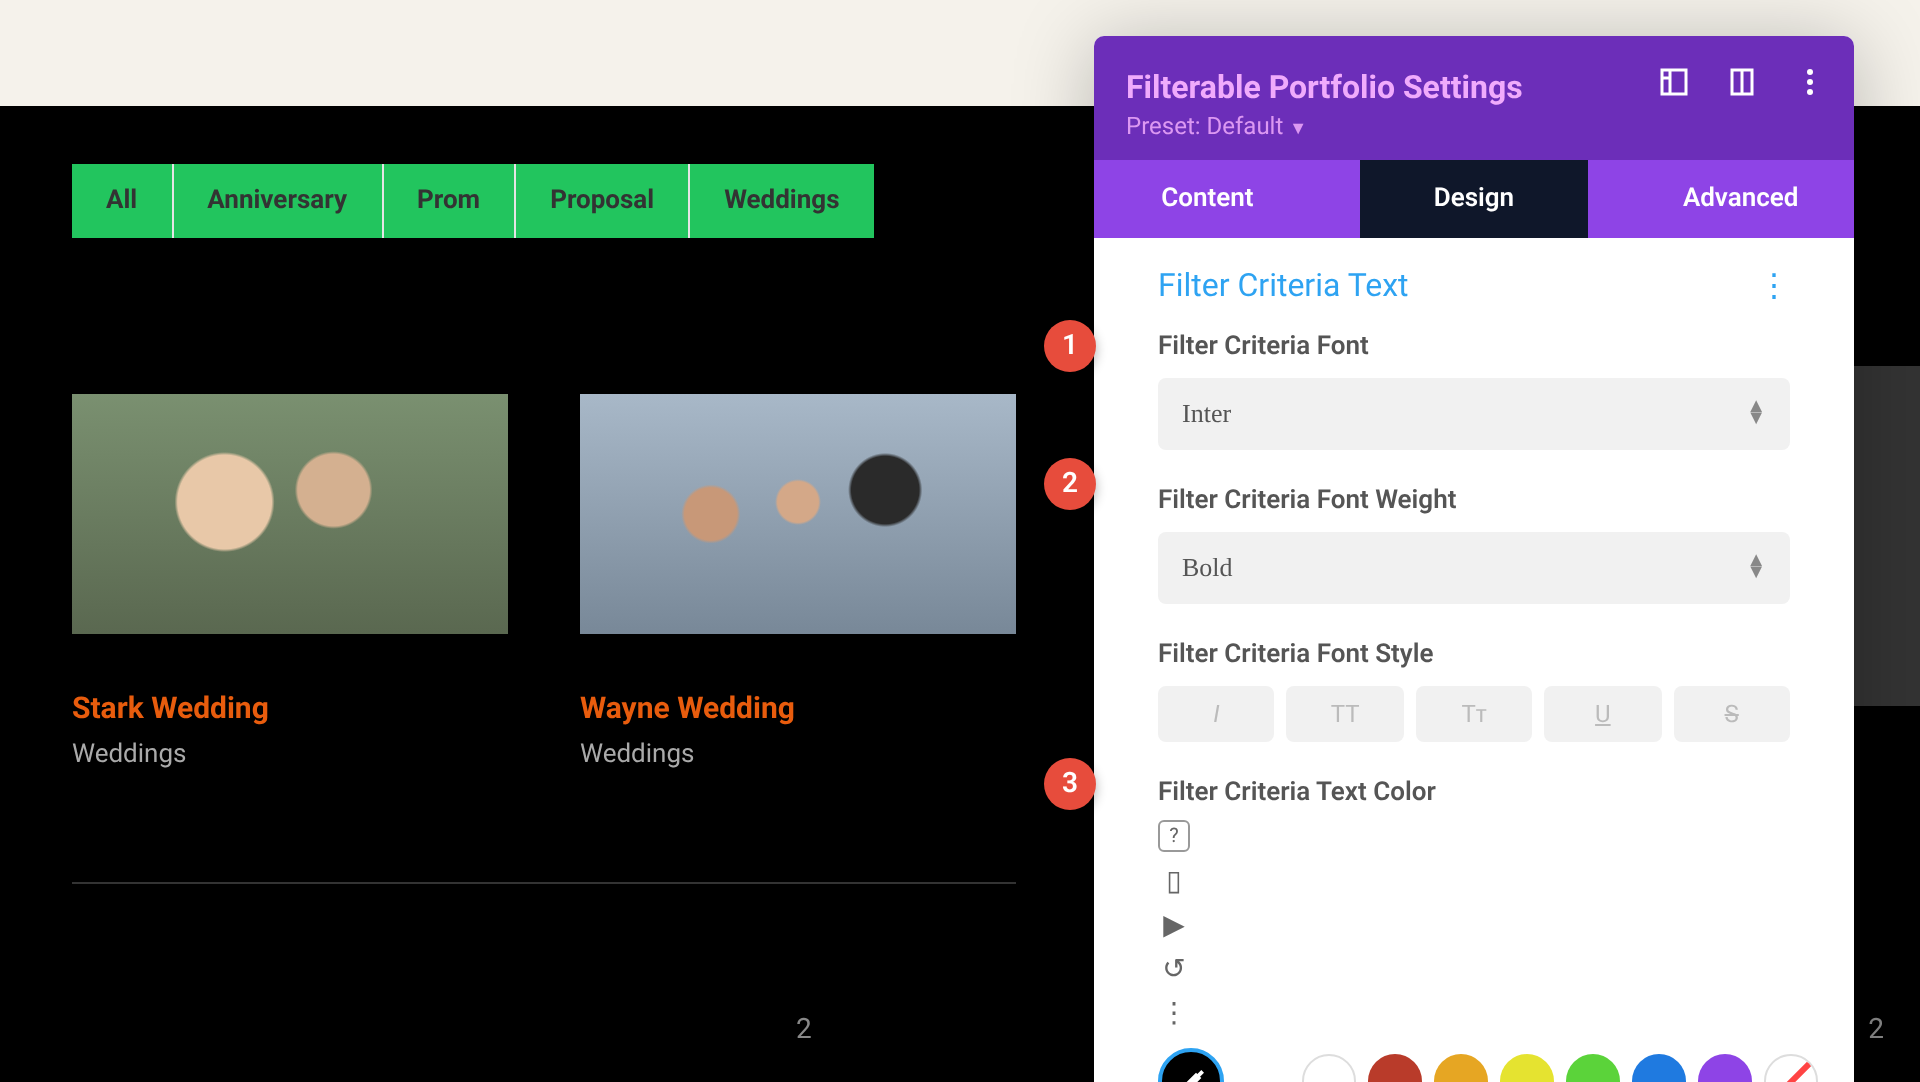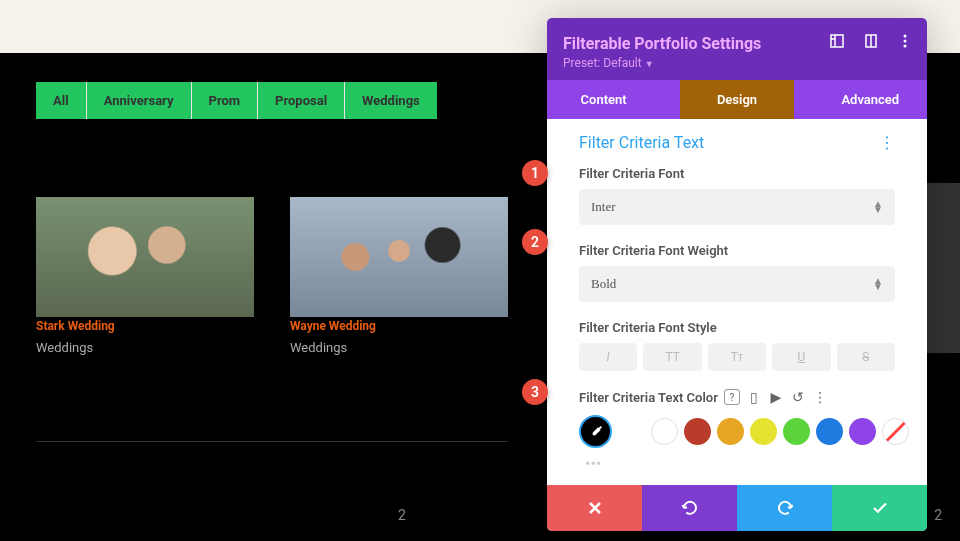--- a/index.html
+++ b/index.html
@@ -9,53 +9,53 @@
   
   .filter-tabs { position: absolute; left: 36px; top: 29px; display: flex; background: #22c55e; }
   .filter-tab { padding: 11px 17px; font-size: 13px; font-weight: 700; color: #333; border-right: 1px solid #e5e5e5; cursor: pointer; }
   .filter-tab:last-child { border-right: none; }
   
   .portfolio-grid { position: absolute; left: 36px; top: 144px; display: flex; gap: 36px; }
   .portfolio-item { width: 218px; }
   .portfolio-img { width: 218px; height: 120px; background: linear-gradient(135deg, #8aa37e 0%, #d4c4a8 50%, #4a5568 100%); position: relative; overflow: hidden; }
   .portfolio-img.img1::before { content: ""; position: absolute; inset: 0; background: radial-gradient(circle at 35% 45%, #e8c8a8 15%, transparent 16%), radial-gradient(circle at 60% 40%, #d4b090 12%, transparent 13%), linear-gradient(180deg, #7a9070 0%, #5a6850 100%); }
   .portfolio-img.img2::before { content: ""; position: absolute; inset: 0; background: radial-gradient(circle at 30% 50%, #c89878 8%, transparent 9%), radial-gradient(circle at 50% 45%, #d4a888 8%, transparent 9%), radial-gradient(circle at 70% 40%, #2a2a2a 10%, transparent 11%), linear-gradient(180deg, #a8b8c8 0%, #788898 100%); }
-  .portfolio-title { margin-top: 2px; font-size: 12px; font-weight: 700; color: #e85c0d; }
+  .portfolio-title { margin-top: 28px; font-size: 15px; font-weight: 700; color: #e85c0d; }
   .portfolio-cat { margin-top: 7px; font-size: 13px; color: #aaa; }
   
   .divider { position: absolute; left: 36px; top: 388px; width: 472px; height: 1px; background: #333; }
   .page-num { position: absolute; left: 398px; bottom: 18px; color: #888; font-size: 14px; }
   .page-num2 { position: absolute; right: 18px; bottom: 18px; color: #888; font-size: 14px; }
   
   .side-partial { position: absolute; right: 0; top: 130px; width: 36px; height: 170px; background: #333; }
   
   .settings-panel { position: absolute; left: 547px; top: 18px; width: 380px; background: #fff; border-radius: 5px; box-shadow: 0 4px 40px rgba(0,0,0,0.25); overflow: hidden; }
   
   .panel-header { background: #6c2eb9; padding: 16px 16px 10px; color: #f0abfc; }
   .panel-title { font-size: 16px; font-weight: 700; }
   .panel-preset { font-size: 12px; opacity: 0.85; margin-top: 3px; }
   .panel-header-icons { position: absolute; top: 15px; right: 14px; display: flex; gap: 18px; }
   .hicon { width: 16px; height: 16px; display: flex; align-items: center; justify-content: center; cursor: pointer; }
   
   .panel-tabs { background: #8e44e6; display: flex; gap: 20px; }
   .ptab { flex: 1; padding: 12px 0; text-align: center; font-size: 13px; font-weight: 600; color: #fff; cursor: pointer; }
-  .ptab.active { background: #a16207; }
+  .ptab.active { background: #0f172a; }
   
   .panel-body { padding: 14px 32px 8px; }
   .section-title { color: #2ea3f2; font-size: 16px; font-weight: 400; margin-bottom: 14px; display: flex; justify-content: space-between; align-items: center; }
   .section-dots { color: #2ea3f2; cursor: pointer; }
   
   .field-label { font-size: 13px; font-weight: 600; color: #555; margin-bottom: 8px; margin-top: 4px; }
   .select-box { background: #f1f1f1; border-radius: 4px; padding: 10px 12px; font-size: 13px; color: #555; display: flex; justify-content: space-between; align-items: center; margin-bottom: 18px; cursor: pointer; font-family: Liberation Serif, serif; }
   .select-arrows { font-size: 10px; color: #888; line-height: 0.6; }
   
   .style-btns { display: flex; gap: 6px; margin-bottom: 18px; }
   .style-btn { flex: 1; background: #f1f1f1; border-radius: 4px; padding: 7px 0; text-align: center; font-size: 12px; color: #bbb; cursor: pointer; }
   
-  .color-label-row { display: flex; align-items: center; gap: 6px; margin-bottom: 10px; }
+  .color-label-row { display: flex; gap: 6px; margin-bottom: 10px; flex-direction: column; }
   .mini-icon { width: 16px; height: 16px; border: 1px solid #999; border-radius: 3px; display: flex; align-items: center; justify-content: center; font-size: 10px; color: #666; cursor: pointer; }
   .mini-icon.nob { border: none; font-size: 14px; }
   
   .swatches { display: flex; gap: 6px; align-items: center; margin-bottom: 6px; }
   .swatch { width: 27px; height: 27px; border-radius: 50%; cursor: pointer; flex-shrink: 0; }
   .swatch.picker { background: #000; border: 2px solid #2ea3f2; width: 33px; height: 33px; display: flex; align-items: center; justify-content: center; }
   .swatch.picker svg { width: 16px; height: 16px; }
   .swatch.stripe { background: #fff; position: relative; border: 1px solid #ddd; overflow: hidden; }
   .swatch.stripe::after { content: ""; position: absolute; left: -4px; top: 11px; width: 34px; height: 3px; background: #f44; transform: rotate(-45deg); }
   

